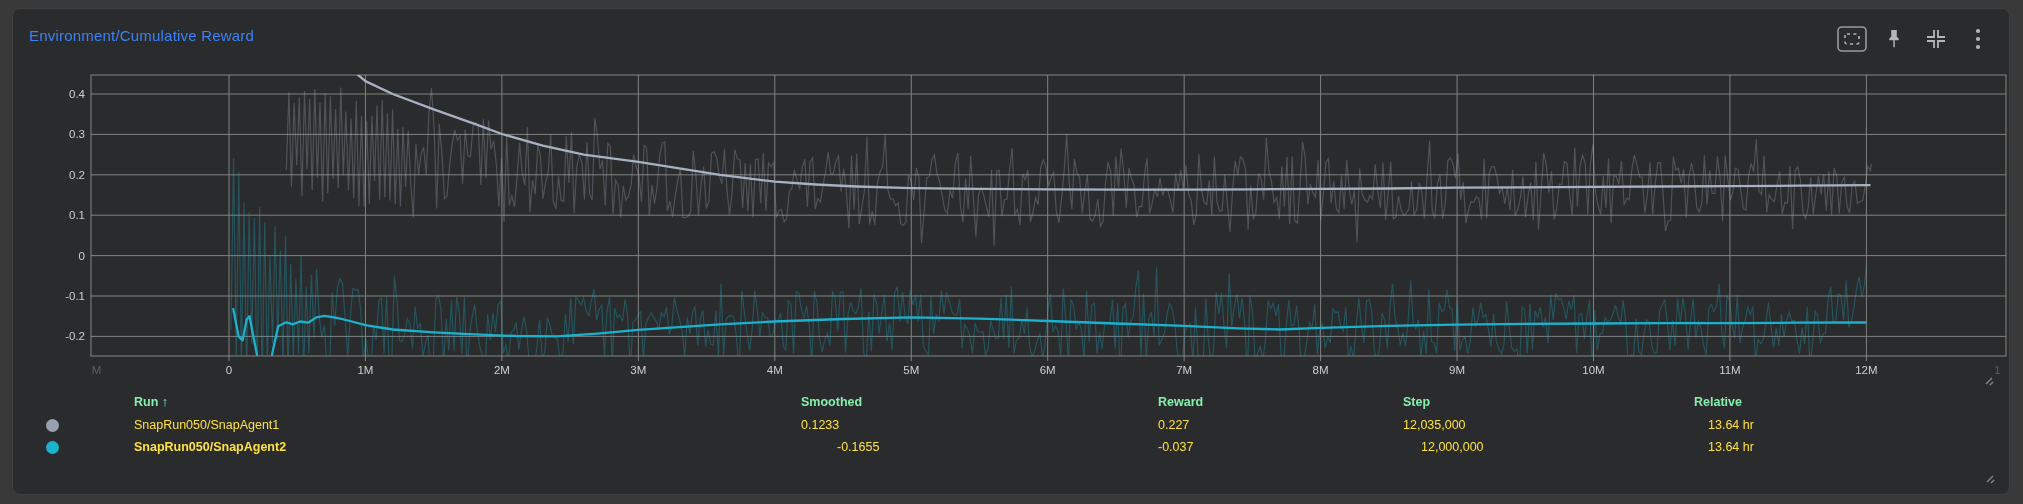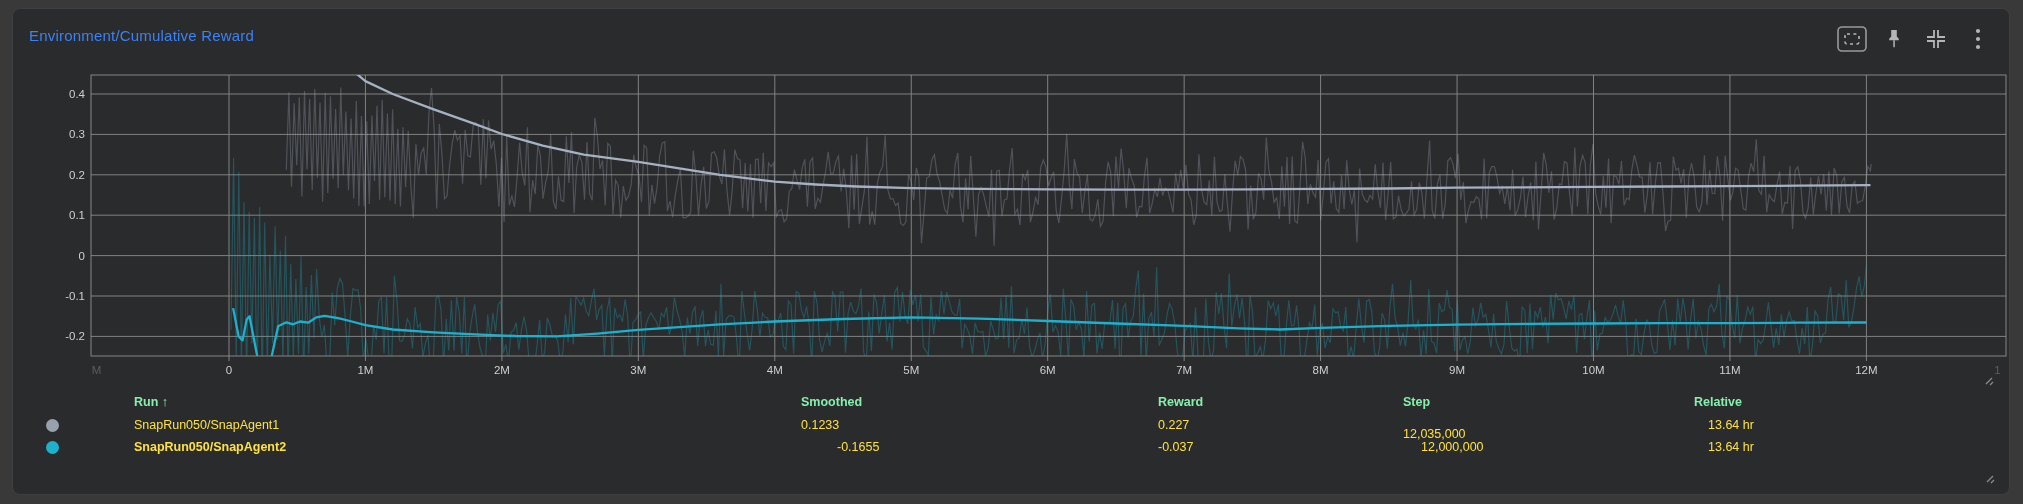--- a/index.html
+++ b/index.html
@@ -152,21 +152,21 @@
   <div id="legend" class="legend-table">
       <div class="lt-cell lt-header" style="left: 121px; top: 385px;">Run ↑</div>
       <div class="lt-cell lt-header" style="left: 788px; top: 385px;">Smoothed</div>
       <div class="lt-cell lt-header" style="left: 1145px; top: 385px;">Reward</div>
       <div class="lt-cell lt-header" style="left: 1390px; top: 385px;">Step</div>
       <div class="lt-cell lt-header" style="left: 1681px; top: 385px;">Relative</div>
       <div class="run-dot" style="background: rgb(151, 161, 176); left: 33px; top: 410px;"></div>
       <div class="lt-cell" style="left: 121px; top: 408px;">SnapRun050/SnapAgent1</div>
       <div class="lt-cell" style="left: 788px; top: 408px;">0.1233</div>
       <div class="lt-cell" style="left: 1145px; top: 408px;">0.227</div>
-      <div class="lt-cell" style="left: 1390px; top: 408px; margin-top: 9px;">12,035,000</div>
+      <div class="lt-cell" style="left: 1390px; top: 408px;">12,035,000</div>
       <div class="lt-cell" style="left: 1695px; top: 408px;">13.64 hr</div>
       <div class="run-dot" style="background: rgb(28, 178, 206); left: 33px; top: 432px;"></div>
       <div class="lt-cell" style="left: 121px; top: 430px; font-weight: bold;">SnapRun050/SnapAgent2</div>
       <div class="lt-cell" style="left: 824px; top: 430px;">-0.1655</div>
       <div class="lt-cell" style="left: 1145px; top: 430px;">-0.037</div>
       <div class="lt-cell" style="left: 1390px; top: 430px; margin-left: 18px;">12,000,000</div>
       <div class="lt-cell" style="left: 1695px; top: 430px;">13.64 hr</div>
     </div>
 
   <div class="grip" style="left:1970px;top:364px;">

